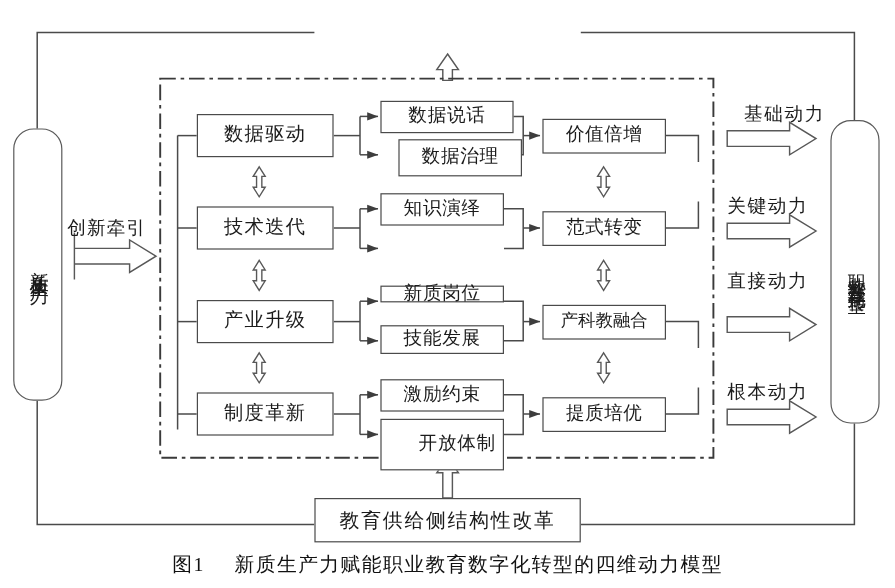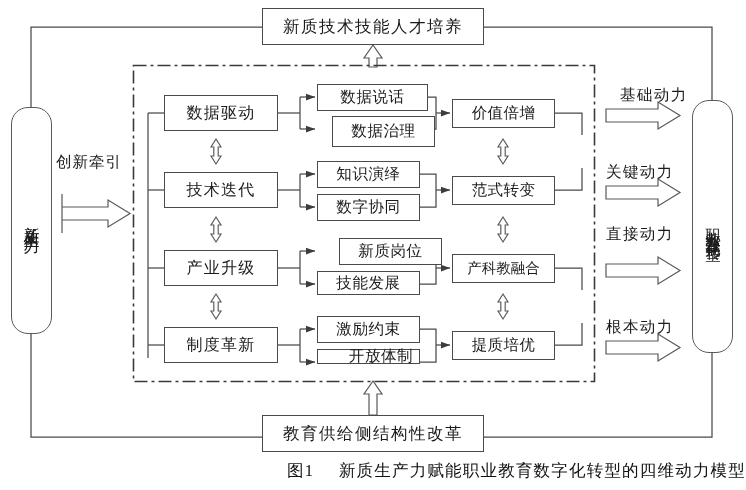--- a/index.html
+++ b/index.html
@@ -32,21 +32,21 @@
 
   
   .dashbox{position:absolute;box-sizing:border-box;
            border:1.6px dashed #3a3a3a;background:transparent;}
 
   
   .alabel{position:absolute;font-size:15.5px;letter-spacing:1.4px;
           white-space:nowrap;color:#1b1b1b;}
 
   
-  .caption{position:absolute;left:0;width:746px;text-align:right;
+  .caption{position:absolute;left:0;width:746px;text-align:center;
            font-size:16.5px;letter-spacing:1.2px;color:#111;
            font-family:"Liberation Serif","DejaVu Serif",serif;}
 </style>
 </head>
 <body>
 
 <div id="stage">
 
   <svg class="layer" viewBox="0 0 746 490">
     <defs>
@@ -138,37 +138,34 @@
       </g>
     </g>
   </svg>
 
   <div class="dashbox" style="left:133px;top:65px;width:462px;height:317px;
               border-style:none;"></div>
   <svg class="layer" viewBox="0 0 746 490">
     <rect x="133.5" y="65.5" width="461" height="316" fill="none" stroke="#3a3a3a" stroke-width="1.6" stroke-dasharray="13 4 3 4"></rect>
   </svg>
 
-  <div class="bar" style="left:262px;top:8px;width:222px;height:37px;">
-    <span>新质技术技能人才培养</span>
-  </div>
 
   <div class="bar" style="left:262px;top:415px;width:222px;height:37px;">
     <span>教育供给侧结构性改革</span>
   </div>
 
   <div class="pillar left" style="left:11px;top:107px;width:41px;height:227px;">
     <span>新质生产力</span>
   </div>
 
   <div class="pillar right" style="left:692px;top:100px;width:41px;height:253px;">
     <span>职业教育数字化转型</span>
   </div>
 
-  <div class="alabel" style="left:56px;top:152px;letter-spacing:1px;font-size:15.5px;">创新牵引</div>
+  <div class="alabel" style="left:56px;top:180px;letter-spacing:1px;font-size:15.5px;">创新牵引</div>
 
   <div class="node l1" style="left:164px;top:95px;width:114px;height:36px;">
     <span>数据驱动</span>
   </div>
   <div class="node l1" style="left:164px;top:172px;width:114px;height:36px;">
     <span>技术迭代</span>
   </div>
   <div class="node l1" style="left:164px;top:250px;width:114px;height:36px;">
     <span>产业升级</span>
   </div>
@@ -178,33 +175,30 @@
 
   <div class="node l2" style="left:317px;top:84px;width:111px;height:27px;">
     <span>数据说话</span>
   </div>
   <div class="node l2" style="left:332px;top:116px;width:103px;height:31px;">
     <span>数据治理</span>
   </div>
   <div class="node l2" style="left:317px;top:161px;width:103px;height:27px;">
     <span>知识演绎</span>
   </div>
-  <div class="node l2" style="left:317px;top:194px;width:103px;height:27px;">
-    <span>数字协同</span>
-  </div>
-  <div class="node l2" style="left:317px;top:238px;width:103px;height:27px;margin-left:22px;">
+  <div class="node l2" style="left:317px;top:238px;width:103px;height:14px;">
     <span>新质岗位</span>
   </div>
   <div class="node l2" style="left:317px;top:271px;width:103px;height:24px;">
     <span>技能发展</span>
   </div>
   <div class="node l2" style="left:317px;top:316px;width:103px;height:27px;">
     <span>激励约束</span>
   </div>
-  <div class="node l2" style="left:317px;top:349px;width:103px;height:15px;padding-left:25px;">
+  <div class="node l2" style="left:317px;top:349px;width:103px;height:43px;padding-left:25px;">
     <span>开放体制</span>
   </div>
 
   <div class="node l3" style="left:452px;top:99px;width:103px;height:29px;">
     <span>价值倍增</span>
   </div>
   <div class="node l3" style="left:452px;top:176px;width:103px;height:29px;">
     <span>范式转变</span>
   </div>
   <div class="node l3" style="left:452px;top:331px;width:103px;height:29px;">

